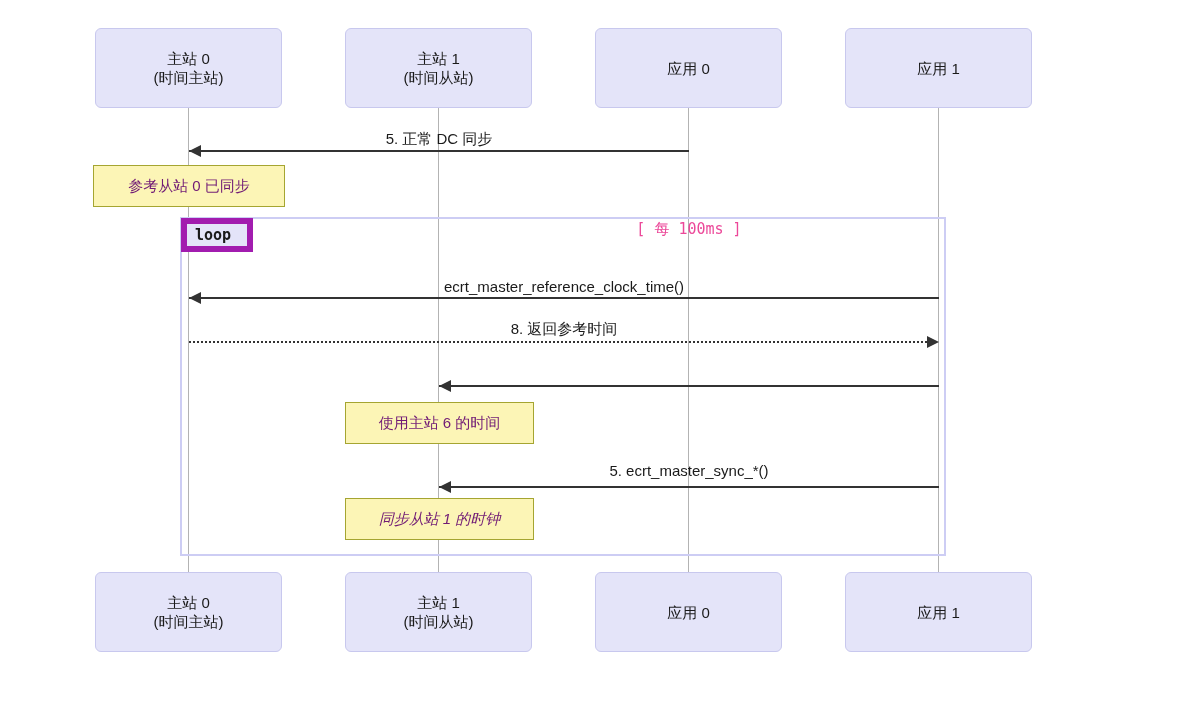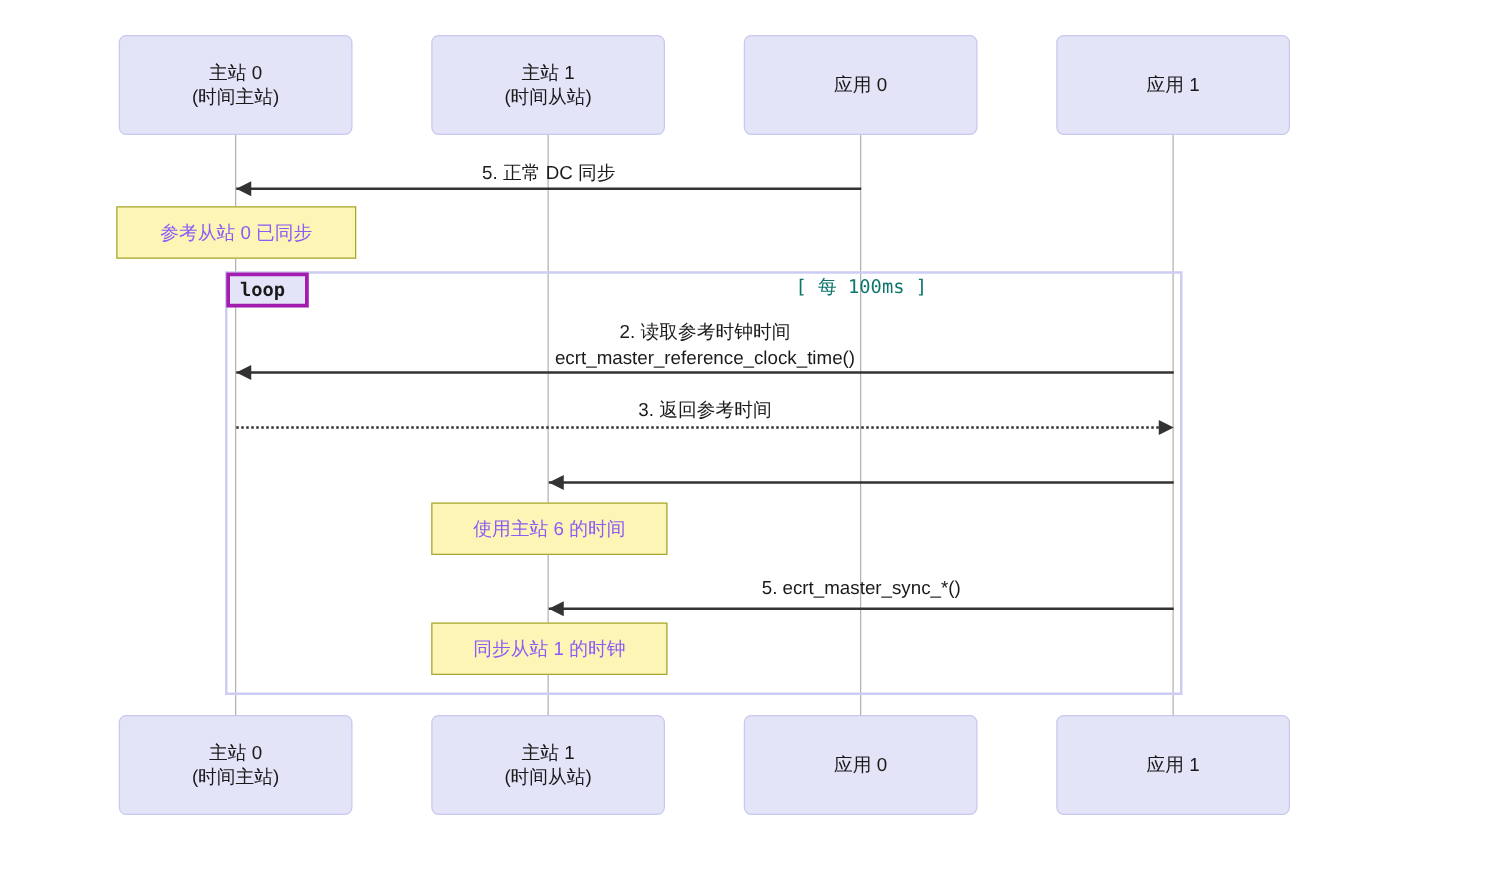--- a/index.html
+++ b/index.html
@@ -53,42 +53,42 @@
   
   .frag {
     position: absolute;
     box-sizing: border-box;
     border: 2px solid #cdcdf4;
     background: transparent;
   }
   .frag-tab {
     position: absolute;
     background: #e4e4f9;
-    border: 3px solid #a21caf;
+    border: 6px solid #a21caf;
     color: #1a1a1a;
     font-family: "DejaVu Sans Mono", "Liberation Mono", monospace;
     font-size: 15px;
     line-height: 18px;
     padding: 2px 16px 2px 8px;
     font-weight: 600;
     letter-spacing: 0px;
   }
   .frag-tab::after {
     content: "";
     position: absolute;
     right: -0px;
     top: 0;
     width: 0; height: 0;
     border-top: 0 solid transparent;
   }
   .frag-cond {
     position: absolute;
     font-family: "DejaVu Sans Mono", "Liberation Mono", monospace;
     font-size: 15px;
-    color: #0f766e;
+    color: #ec4899;
     white-space: nowrap;
     text-align: center;
   }
 
   
   .msg-line {
     position: absolute;
     height: 0;
     border-top: 2px solid #333333;
   }
@@ -112,21 +112,21 @@
     text-align: center;
     line-height: 21px;
   }
 
   
   .note {
     position: absolute;
     box-sizing: border-box;
     background: #fcf5b6;
     border: 1px solid #a5a531;
-    color: #8b5cf6;
+    color: #701a75;
     font-size: 15px;
     display: flex;
     align-items: center;
     justify-content: center;
     white-space: nowrap;
   }
 </style>
 </head>
 <body>
 
@@ -166,41 +166,40 @@
   <div class="frag" style="left:180px; top:217px; width:766px; height:339px;"></div>
 
   <div class="frag-tab" style="left:181px; top:218px;">
     <span>loop</span>
   </div>
 
   <div class="frag-cond" style="left:406px; top:220px; width:566px; text-align:center;">
     <span>[ 每 100ms ]</span>
   </div>
 
-  <div class="msg-label" style="left:189px; top:255px; width:750px;">2. 读取参考时钟时间</div>
   <div class="msg-label" style="left:189px; top:276px; width:750px;text-align:center;">ecrt_master_reference_clock_time()</div>
   <div class="msg-line" style="left:189px; top:297px; width:750px;"></div>
   <div class="arrowhead left" style="left:189px; top:292px;"></div>
 
-  <div class="msg-label" style="left:189px; top:318px; width:750px;">3. 返回参考时间</div>
+  <div class="msg-label" style="left:189px; top:318px; width:750px;">8. 返回参考时间</div>
   <div class="msg-line dashed" style="left:189px; top:341px; width:738px;"></div>
   <div class="arrowhead right" style="left:927px; top:336px;"></div>
 
   <div class="msg-line" style="left:439px; top:385px; width:500px;"></div>
   <div class="arrowhead left" style="left:439px; top:380px;"></div>
 
   <div class="note" style="left:345px; top:402px; width:189px; height:42px;">
     <span>使用主站 6 的时间</span>
   </div>
 
   <div class="msg-label" style="left:439px; top:460px; width:500px;">5. ecrt_master_sync_*()</div>
   <div class="msg-line" style="left:439px; top:486px; width:500px;"></div>
   <div class="arrowhead left" style="left:439px; top:481px;"></div>
 
-  <div class="note" style="left:345px; top:498px; width:189px; height:42px;">
+  <div class="note" style="left:345px; top:498px; width:189px; height:42px;font-style:italic;">
     <span>同步从站 1 的时钟</span>
   </div>
 
   <div class="participant" style="left:95px; top:572px; width:187px; height:80px;">
     <span class="pname">主站 0</span>
     <span class="psub">(时间主站)</span>
   </div>
 
   <div class="participant" style="left:345px; top:572px; width:187px; height:80px;">
     <span class="pname">主站 1</span>

